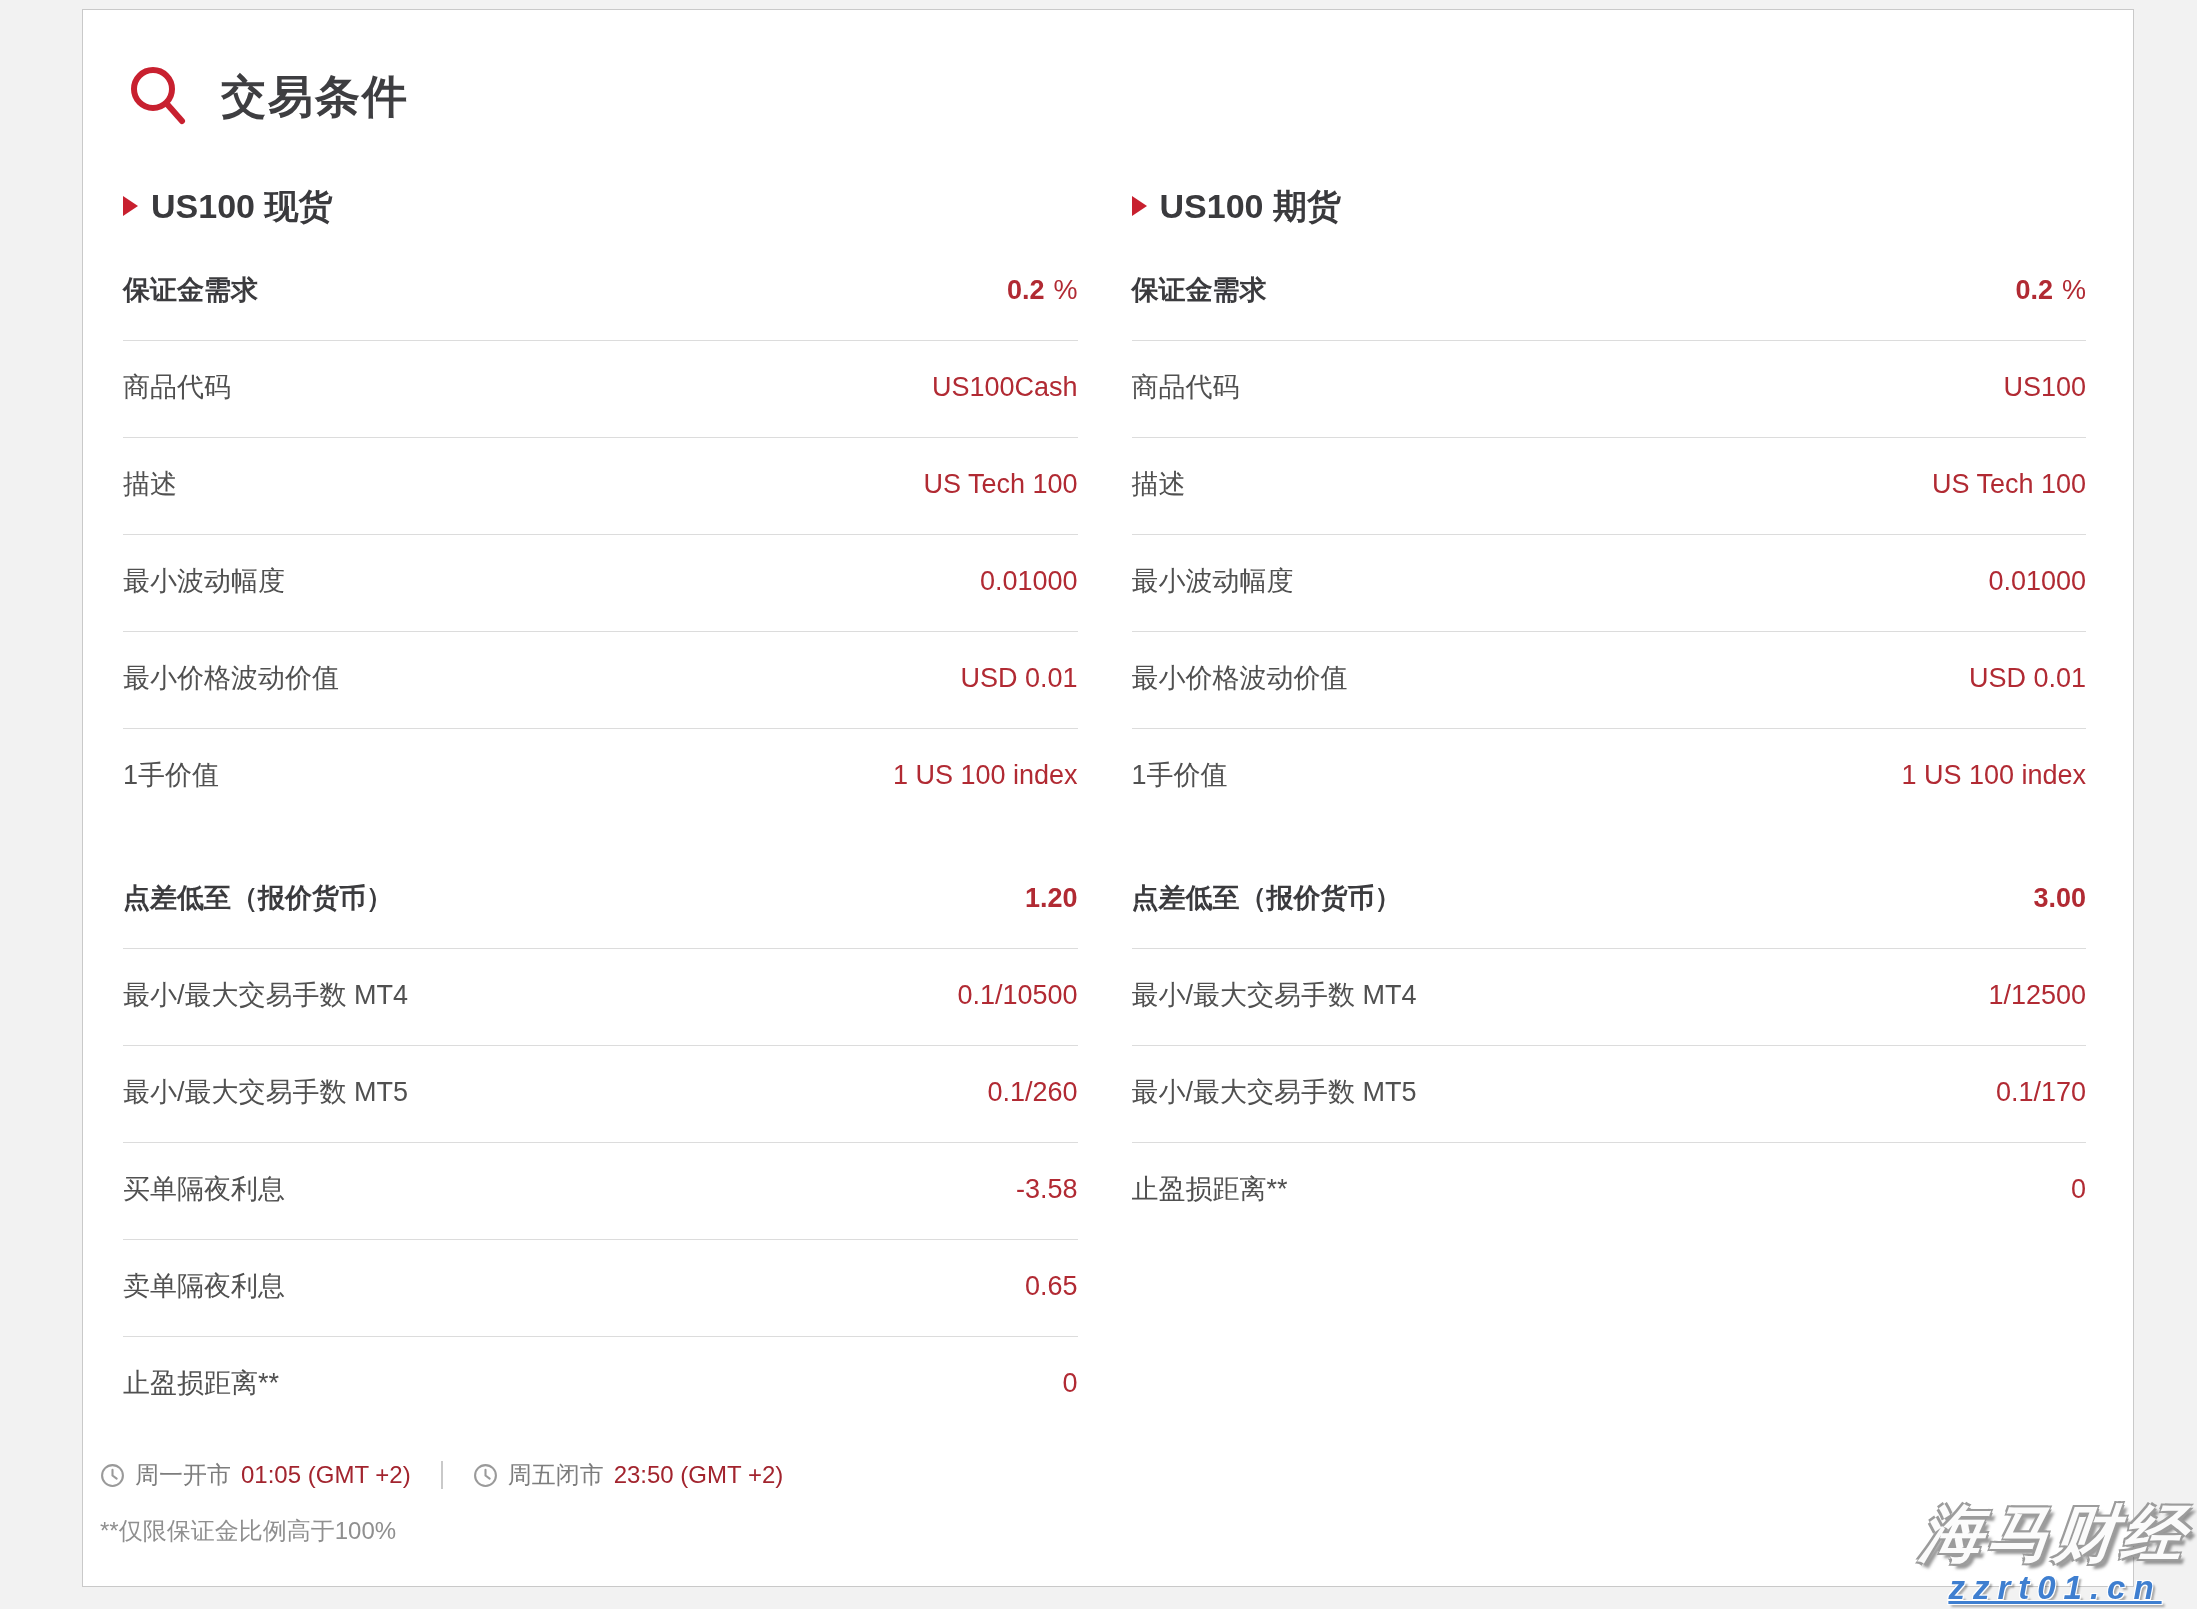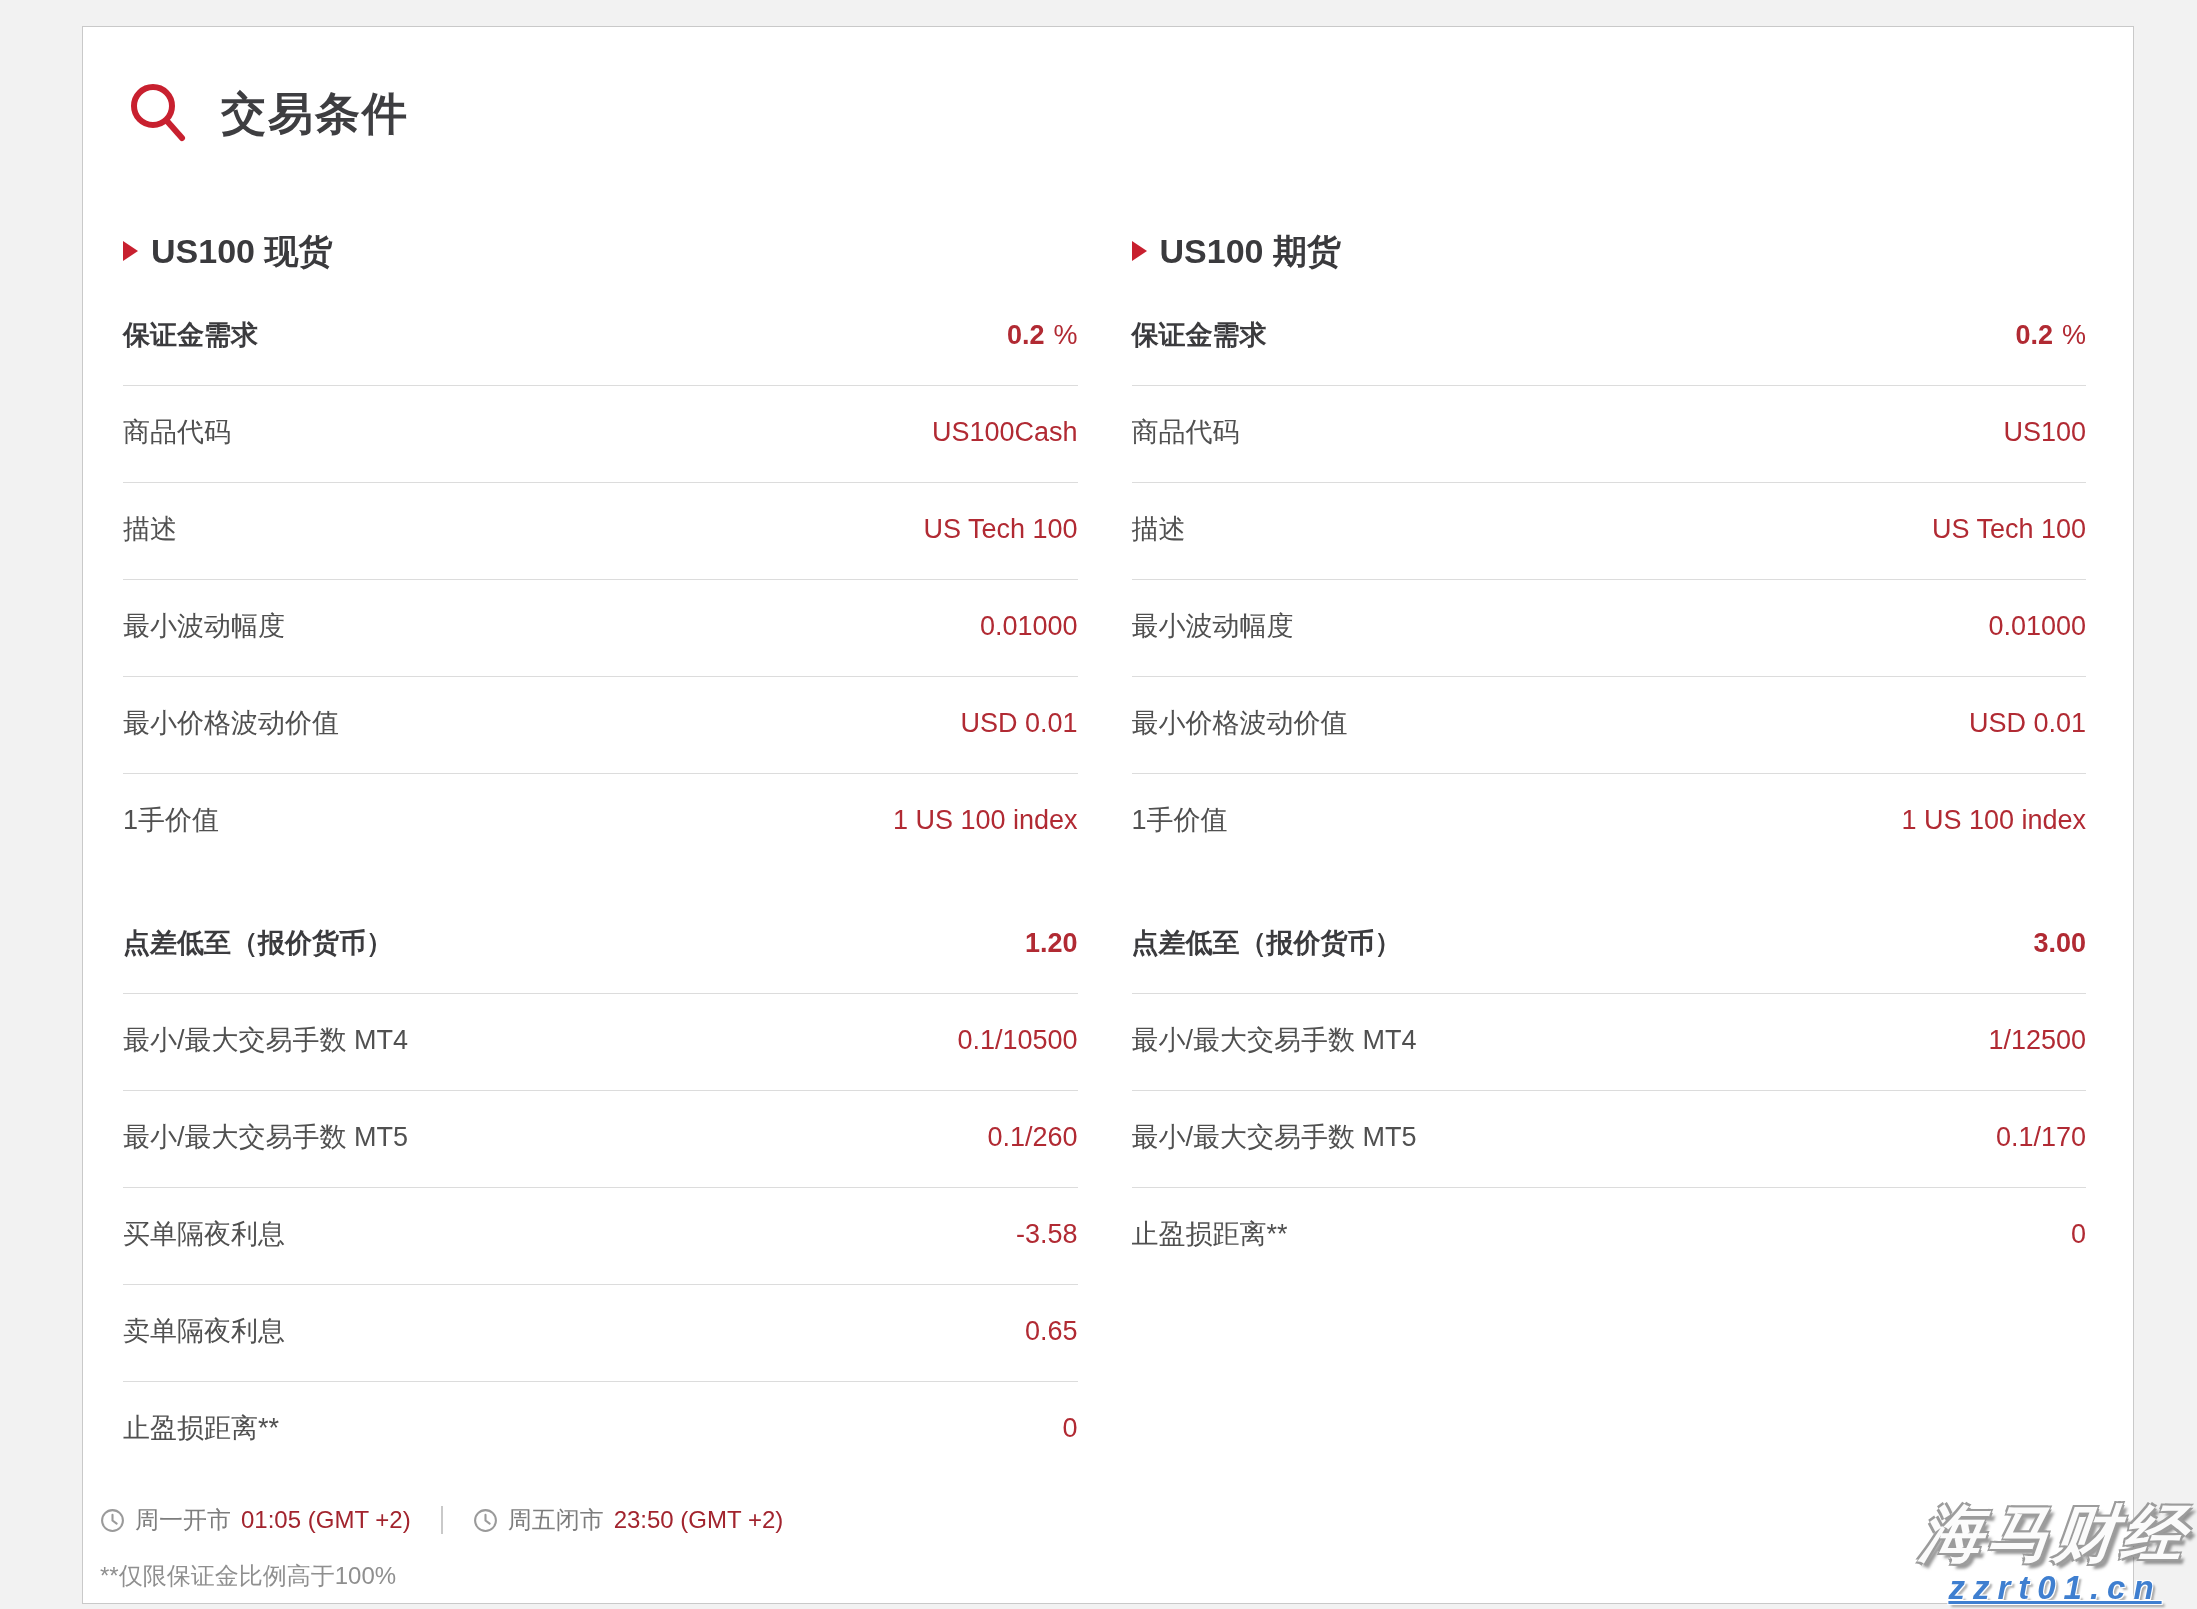--- a/index.html
+++ b/index.html
@@ -6,36 +6,36 @@
   #page {
     position: relative;
     width: 2197px; height: 1609px;
     background: #f2f2f2;
     overflow: hidden;
     font-family: "Liberation Sans", "DejaVu Sans", sans-serif;
     color: #4f4f4f;
   }
   .card {
     position: absolute;
-    left: 82px; top: 26px;
+    left: 82px; top: 9px;
     width: 2052px; height: 1578px;
     box-sizing: border-box;
     background: #ffffff;
     border: 1px solid #c9c9c9;
     padding: 46px 47px 0 40px;
     overflow: hidden;
   }
   
   .title-row { display: flex; align-items: center; gap: 30px; margin-left: 4px; margin-top: 8px; }
   .title-row svg { display: block; }
   .page-title {
     font-size: 45px; font-weight: bold; color: #3e3e41; letter-spacing: 2px; line-height: 1;
   }
   
-  .columns { display: flex; gap: 54px; margin-top: 82px; }
+  .columns { display: flex; gap: 54px; margin-top: 54px; }
   .col { flex: 1; min-width: 0; }
   .col-header {
     display: flex; align-items: center; gap: 13px;
     font-size: 34px; font-weight: bold; color: #3a3a3d;
     line-height: 48px; margin-bottom: 14px;
   }
   .caret {
     width: 0; height: 0; flex: none;
     border-left: 15px solid #c8202f;
     border-top: 10px solid transparent;

